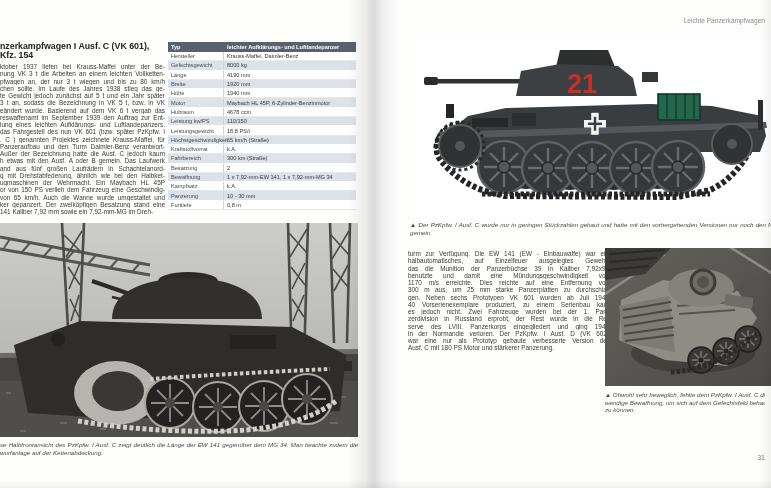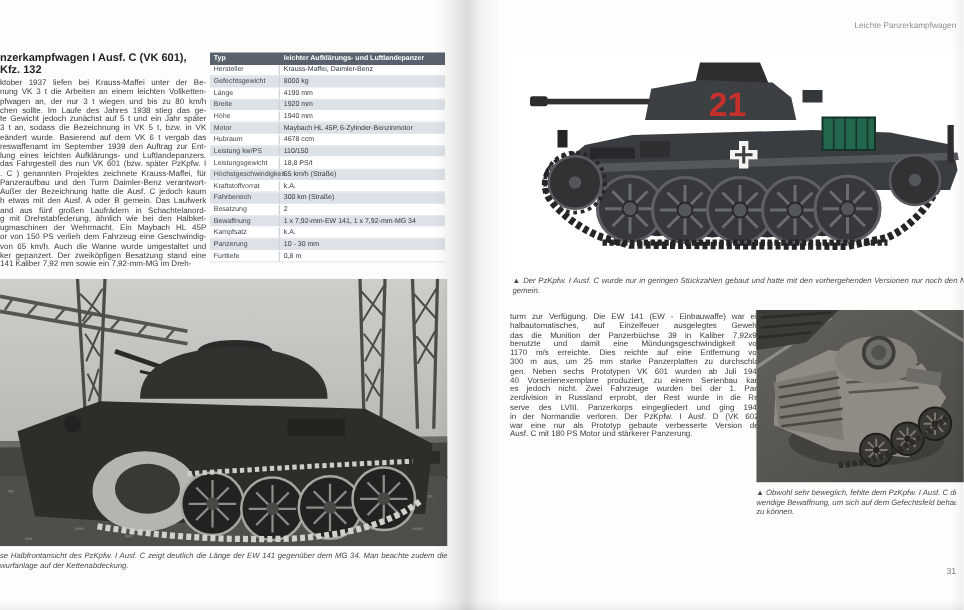--- a/index.html
+++ b/index.html
@@ -64,21 +64,21 @@
   .page-number { position:absolute; left:0; top:454px; width:373px; text-align:right;
                  font-size:7px; color:#7d8287; }
 </style>
 </head>
 <body>
 
 <div class="page" id="page-left">
 
   <div class="title-block">
       <div class="title-line">nzerkampfwagen I Ausf. C (VK 601),</div>
-      <div class="title-line">Kfz. 132</div>
+      <div class="title-line">Kfz. 154</div>
     </div>
 
   <div class="body-col-left">
       <div class="body-line">ktober 1937 liefen bei Krauss-Maffei unter der Be-</div>
       <div class="body-line">nung VK 3 t die Arbeiten an einem leichten Vollketten-</div>
       <div class="body-line">pfwagen an, der nur 3 t wiegen und bis zu 80 km/h</div>
       <div class="body-line">chen sollte. Im Laufe des Jahres 1938 stieg das ge-</div>
       <div class="body-line">te Gewicht jedoch zunächst auf 5 t und ein Jahr später</div>
       <div class="body-line">3 t an, sodass die Bezeichnung in VK 5 t, bzw. in VK</div>
       <div class="body-line">eändert wurde. Basierend auf dem VK 6 t vergab das</div>

